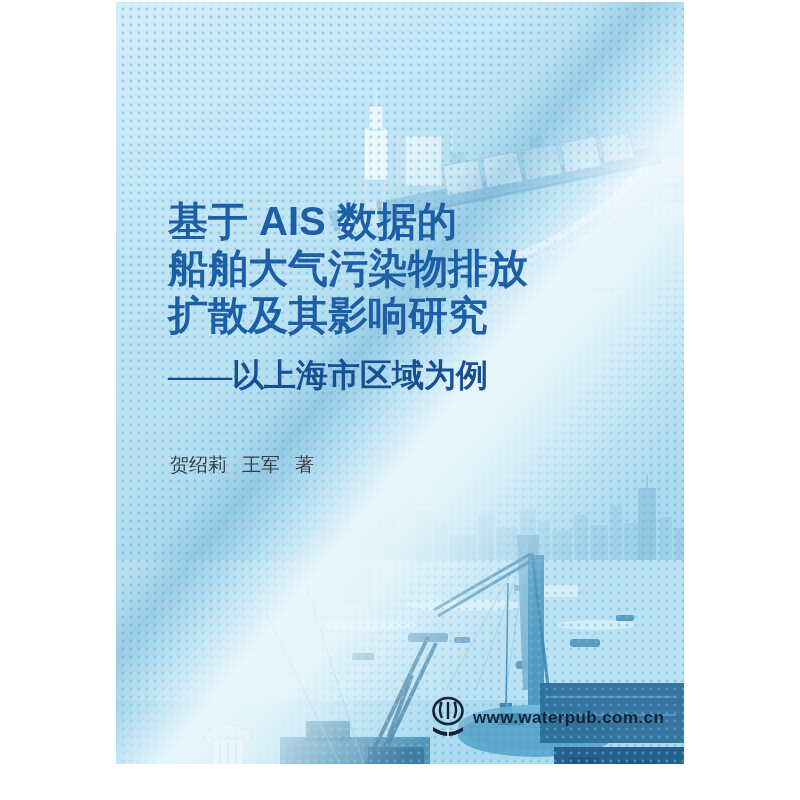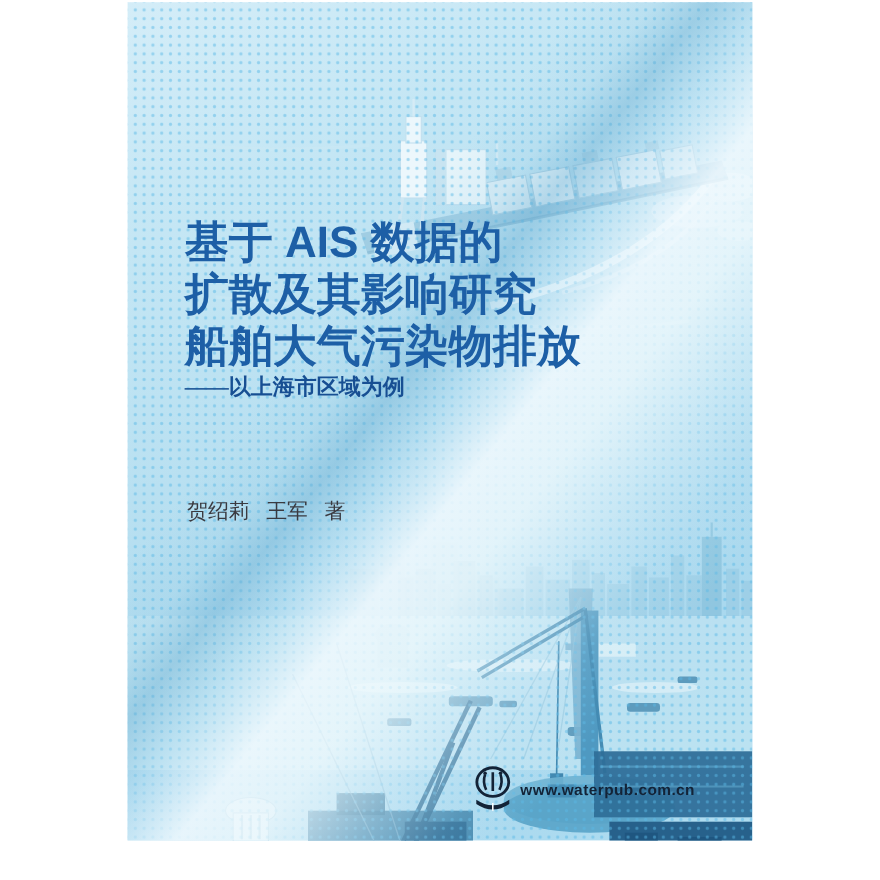--- a/index.html
+++ b/index.html
@@ -31,39 +31,39 @@
       rgba(220,240,250,0.12) 88%,
       rgba(215,238,248,0) 100%);
   }
 
   .title{
     position:absolute;left:52px;top:196px;
     font-family:"Liberation Sans",sans-serif;font-weight:bold;
     font-size:40px;line-height:47px;color:#1d5fa6;white-space:nowrap;
   }
   .subtitle{
-    position:absolute;left:52px;top:336px;
+    position:absolute;left:52px;top:352px;
     font-family:"Liberation Serif",serif;font-weight:bold;
-    font-size:20px;color:#174f93;white-space:nowrap;
+    font-size:32px;color:#174f93;white-space:nowrap;
   }
   .authors{
     position:absolute;left:54px;top:414px;
     font-size:19px;color:#3a3a40;display:flex;gap:15px;white-space:nowrap;margin-top:36px;
   }
   .publisher{
     position:absolute;left:314px;top:694px;
     display:flex;align-items:center;gap:7px;
   }
   .pubname{
     font-family:"Liberation Serif",serif;font-weight:bold;font-style:italic;
     font-size:19px;color:#132337;letter-spacing:0.5px;white-space:nowrap;
   }
   .puburl{
     font-family:"Liberation Sans",sans-serif;font-weight:bold;
-    font-size:14px;color:#132337;letter-spacing:0.4px;margin-top:2px;white-space:nowrap;
+    font-size:17px;color:#132337;letter-spacing:0.4px;margin-top:2px;white-space:nowrap;
   }
 </style>
 </head>
 <body>
 
 <div class="cover">
 
   <svg class="layer ship-svg" viewBox="0 0 568 260" opacity="0.9">
     <g stroke="#cde9f5" stroke-width="3" fill="none" opacity="0.5">
       <path d="M40,70 q90,10 180,2"></path>
@@ -210,22 +210,22 @@
     </g>
     <rect x="0" y="318" width="568" height="14" fill="#5fa5c8" opacity="0.5"></rect>
   </svg>
 
   <div class="dots"></div>
 
   <div class="band"></div>
 
   <div class="title">
     <div>基于 AIS 数据的</div>
+    <div>船舶大气污染物排放</div>
     <div>扩散及其影响研究</div>
-    <div>船舶大气污染物排放</div>
   </div>
   <div class="subtitle">——以上海市区域为例</div>
   <div class="authors">
     <span>贺绍莉</span>
     <span>王军</span>
     <span>著</span>
   </div>
 
   <div class="publisher">
     <svg width="36" height="42" viewBox="0 0 36 42">

